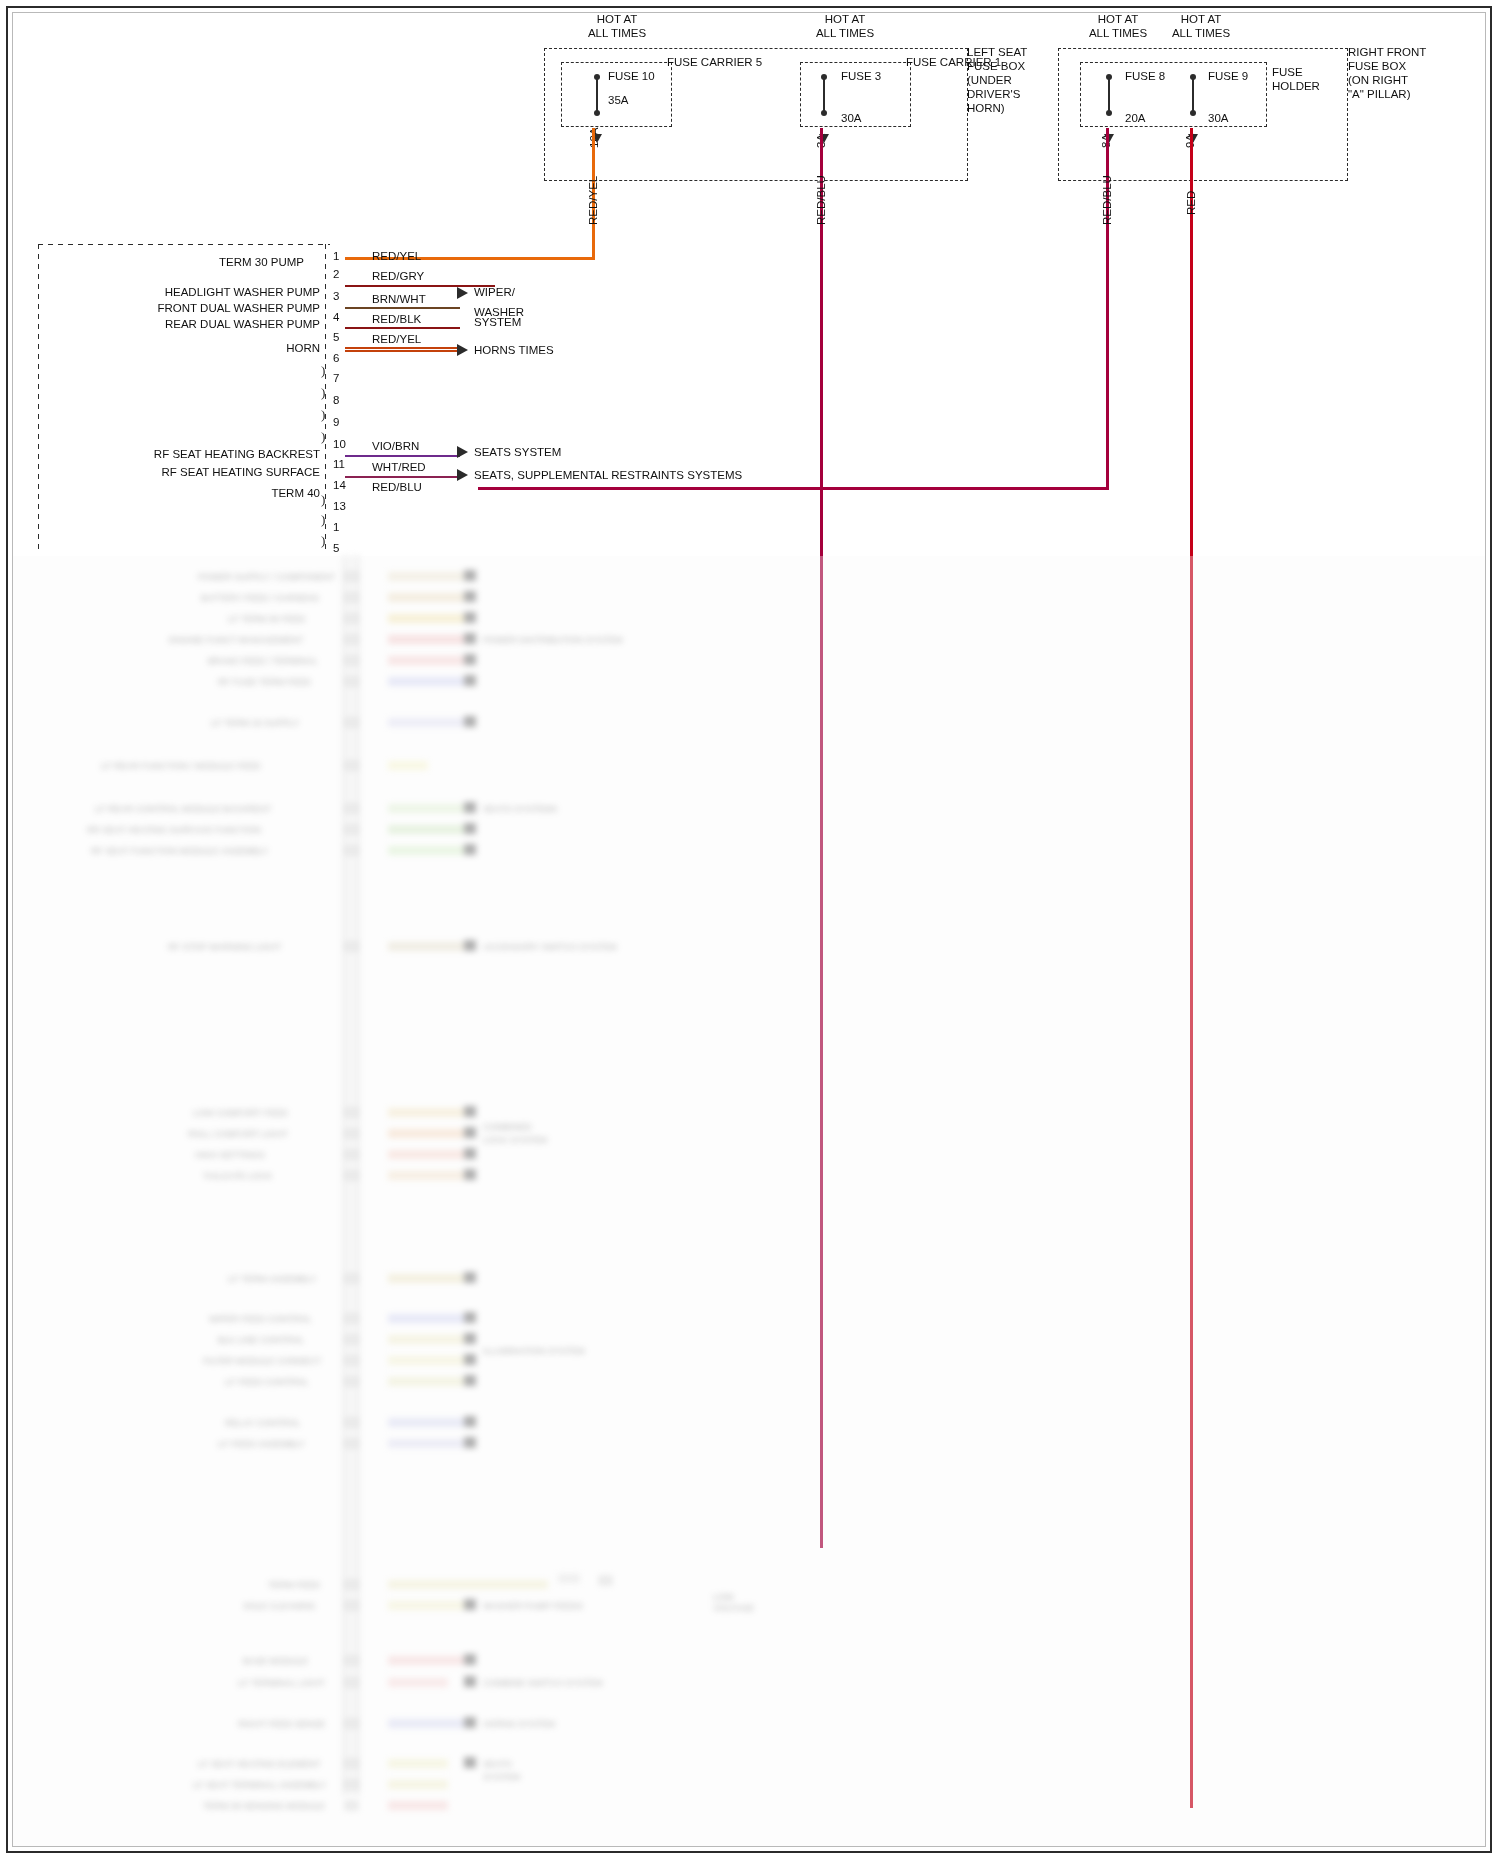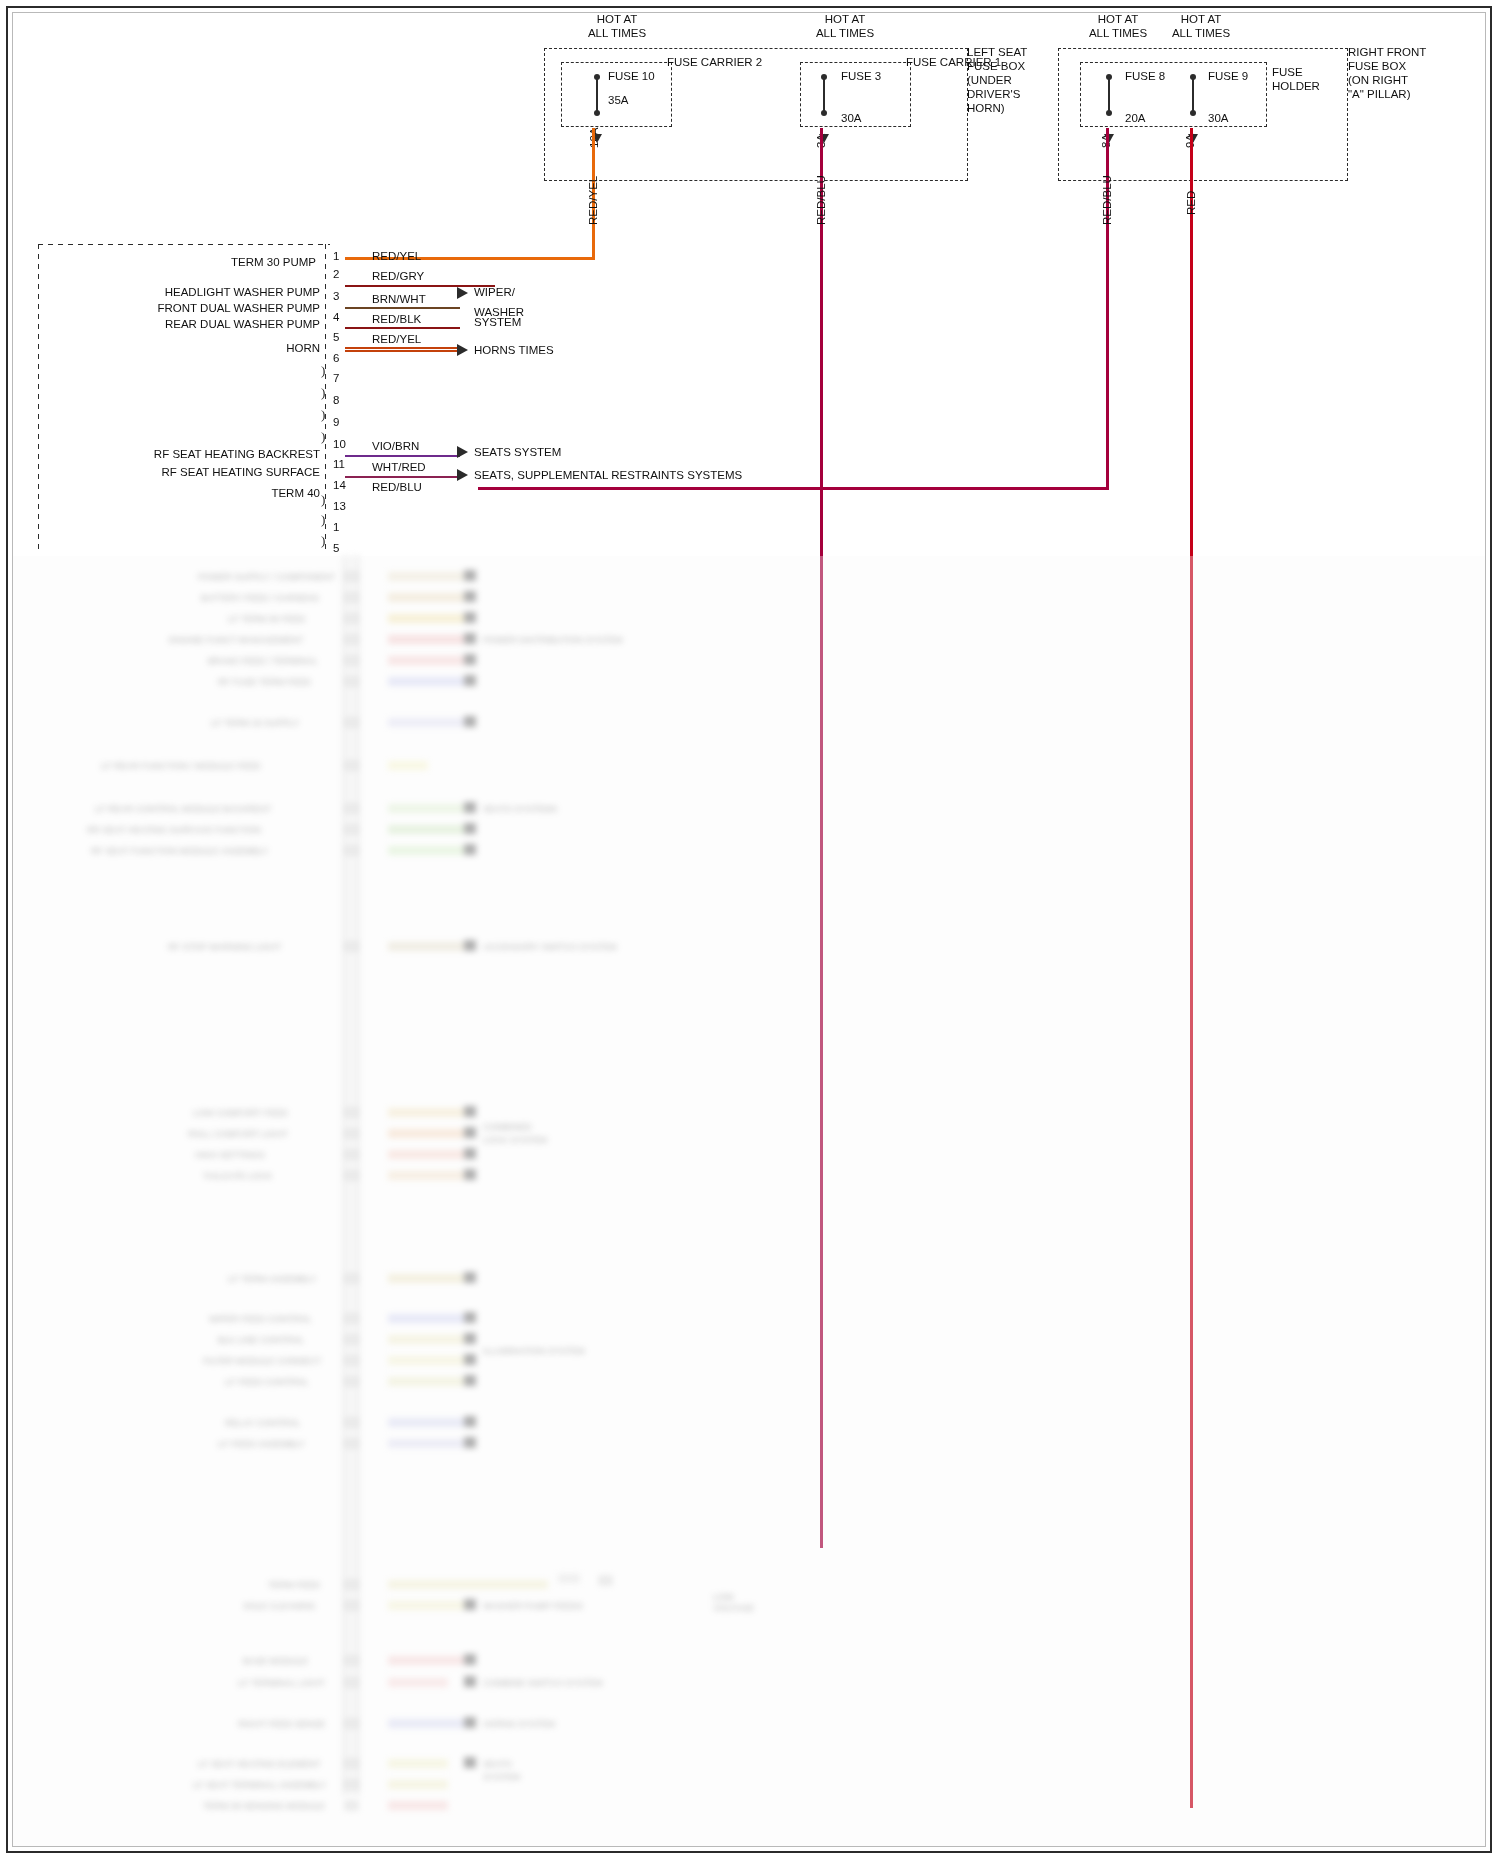--- a/index.html
+++ b/index.html
@@ -175,21 +175,21 @@
   <div class="t" style="left:1156px; top:27px; width:90px; text-align:center;">ALL TIMES</div>
 
   <div class="dbox" style="left:544px; top:48px; width:424px; height:133px;"></div>
   <div class="t" style="left:967px; top:46px;">LEFT SEAT</div>
   <div class="t" style="left:967px; top:60px;">FUSE BOX</div>
   <div class="t" style="left:967px; top:74px;">(UNDER</div>
   <div class="t" style="left:967px; top:88px;">DRIVER'S</div>
   <div class="t" style="left:967px; top:102px;">HORN)</div>
 
   <div class="dbox-thin" style="left:561px; top:62px; width:111px; height:65px;"></div>
-  <div class="t" style="left:667px; top:56px;">FUSE CARRIER 2</div>
+  <div class="t" style="left:667px; top:56px;">FUSE CARRIER 5</div>
   <div class="t" style="left:608px; top:70px;">FUSE 10</div>
   <div class="t" style="left:608px; top:94px;">35A</div>
   <div class="dot" style="left:594px; top:74px;"></div>
   <div class="dot" style="left:594px; top:110px;"></div>
   <div class="line" style="left:596px; top:77px; width:2px; height:35px;"></div>
   <div class="t vert" style="left:588px; top:148px;">10A</div>
   <div class="arrow-down" style="left:592px; top:134px;"></div>
 
   <div class="dbox-thin" style="left:800px; top:62px; width:111px; height:65px;"></div>
   <div class="t" style="left:906px; top:56px;">FUSE CARRIER 1</div>
@@ -238,21 +238,21 @@
   <div class="wire" style="left:478px; top:487px; width:631px; height:3px; background:#A4003C;"></div>
   <div class="t vert" style="left:1101px; top:225px;">RED/BLU</div>
 
   <div class="wire" style="left:1190px; top:128px; width:3px; height:1680px; background:#C40018;"></div>
   <div class="t vert" style="left:1185px; top:215px;">RED</div>
 
   <div class="line" style="left:38px; top:244px; width:292px; height:1.3px; background:repeating-linear-gradient(to right,#2b2b2b 0 5px,transparent 5px 10px);"></div>
   <div class="line" style="left:38px; top:244px; width:1.3px; height:310px; background:repeating-linear-gradient(to bottom,#2b2b2b 0 5px,transparent 5px 10px);"></div>
   <div class="line" style="left:325px; top:244px; width:1.3px; height:310px; background:repeating-linear-gradient(to bottom,#2b2b2b 0 5px,transparent 5px 10px);"></div>
 
-  <div class="t r" style="left:96px; top:256px; width:220px;text-align:right;">TERM 30 PUMP</div>
+  <div class="t r" style="left:84px; top:256px; width:220px;text-align:right;">TERM 30 PUMP</div>
   <div class="t" style="left:333px; top:250px;">1</div>
   <div class="t" style="left:372px; top:250px;">RED/YEL</div>
 
   <div class="t r" style="left:100px; top:271px; width:220px;"></div>
   <div class="t" style="left:333px; top:268px;">2</div>
   <div class="t" style="left:372px; top:270px;">RED/GRY</div>
   <div class="wire" style="left:345px; top:285px; width:150px; height:2px; background:#8A1414;"></div>
 
   <div class="t r" style="left:100px; top:286px; width:220px;">HEADLIGHT WASHER PUMP</div>
   <div class="t" style="left:333px; top:290px;">3</div>

